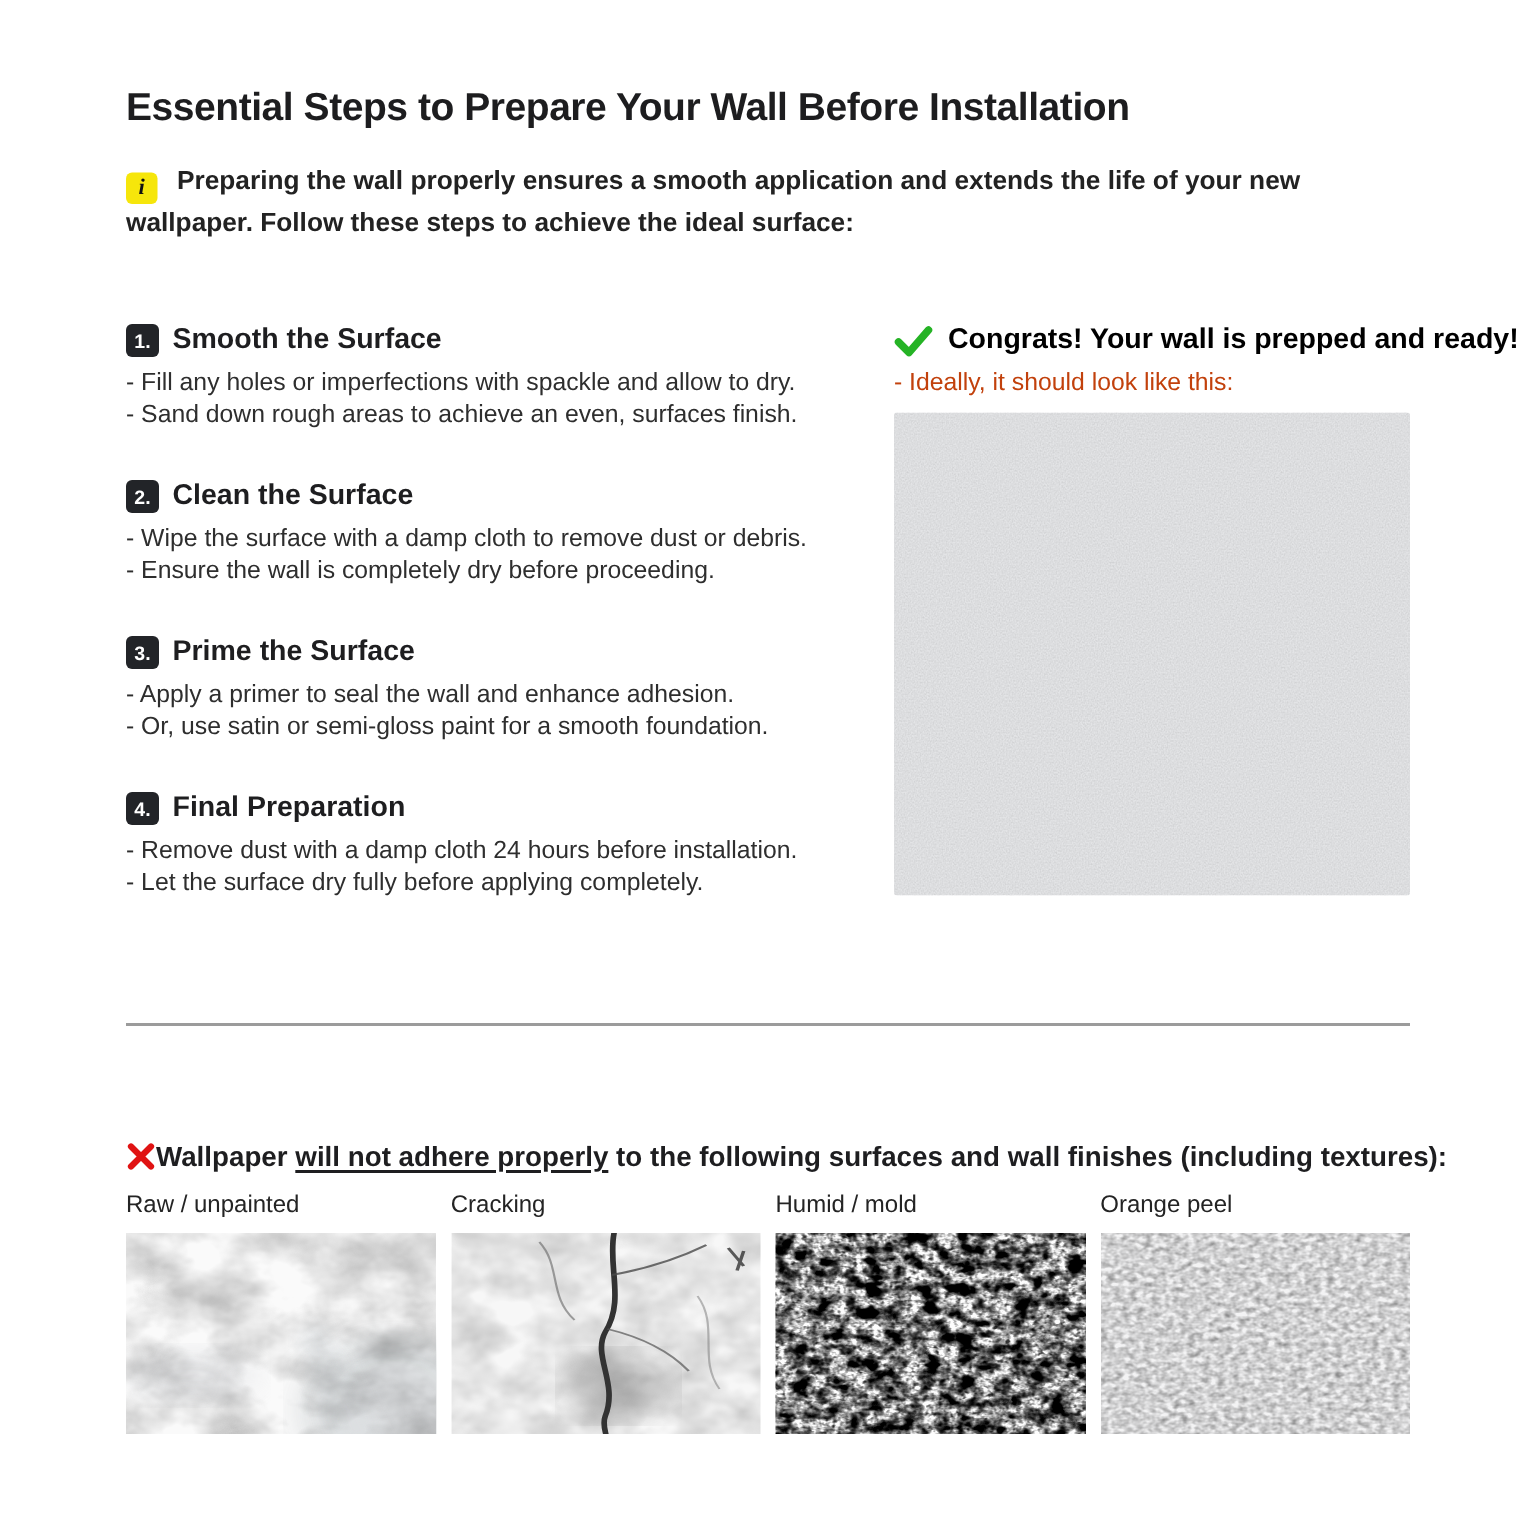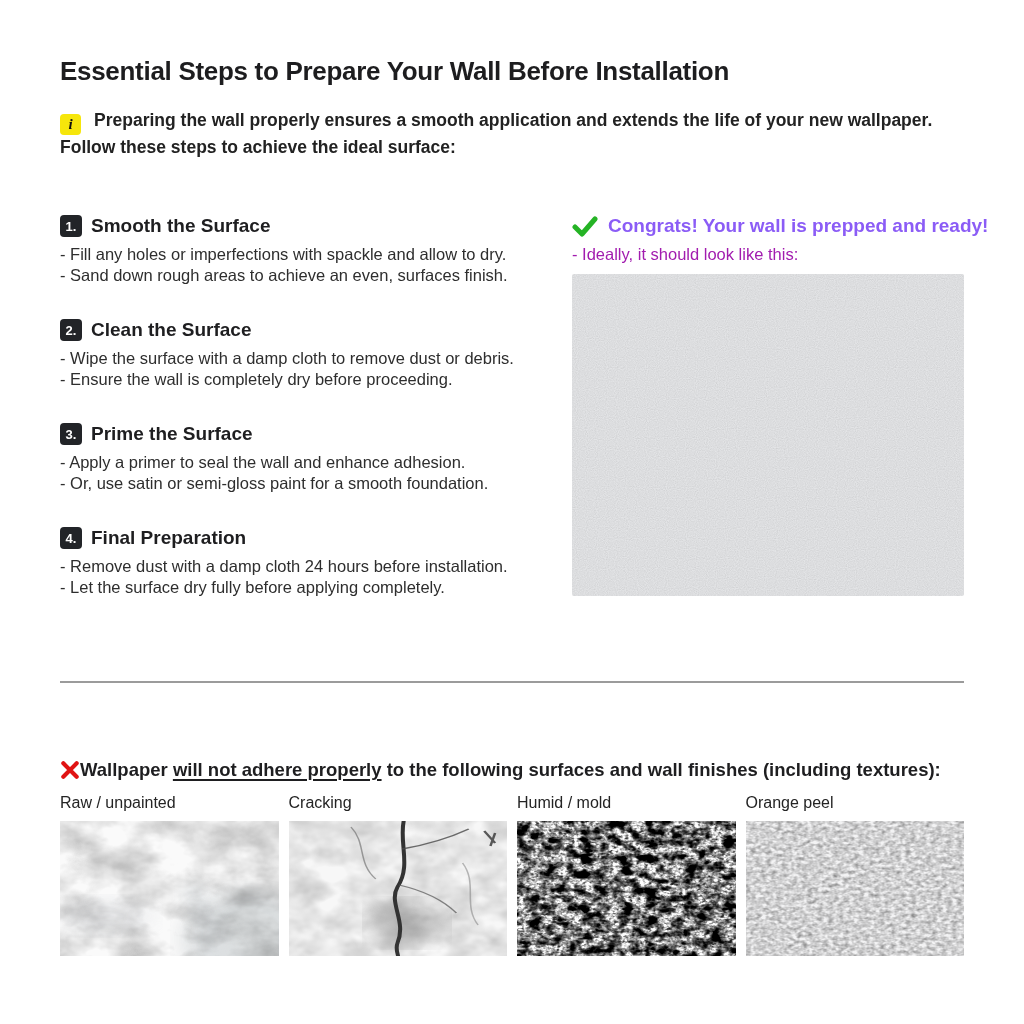--- a/index.html
+++ b/index.html
@@ -1,17 +1,17 @@
 <!DOCTYPE html>
 <html><head>
 <meta charset="utf-8">
 <style>
   * { margin:0; padding:0; box-sizing:border-box; }
   html,body { width:1024px; background:#ffffff; font-family:"Liberation Sans", sans-serif; color:#212121; }
-  .page { width:1024px; height:956px; padding:0 60px; overflow:hidden; }
+  .page { width:1024px; height:956px; padding:0 84px; overflow:hidden; }
 
   
   h1.title { margin-top:56px; font-size:26px; line-height:30px; font-weight:700; letter-spacing:-0.3px; color:#1d1d1f; }
 
   
   .intro { margin-top:22px; font-size:17.5px; font-weight:700; line-height:24px; color:#222; }
   .info-badge {
     display:inline-block; width:21px; height:21px; margin-right:13px;
     background:#f6e60b; border-radius:4px; text-align:center;
     font-family:"Liberation Serif", serif; font-style:italic; font-weight:700;
@@ -27,23 +27,23 @@
   .step:first-child { margin-top:0; }
   .step-heading { display:flex; align-items:center; gap:9px; font-size:19px; font-weight:700; color:#1e1e20; }
   .step-badge {
     display:inline-flex; align-items:center; justify-content:center;
     width:22px; height:22px; background:#222428; color:#fff;
     border-radius:4px; font-size:13px; font-weight:700; flex:0 0 22px;
   }
   .step-body p { margin-top:7px; font-size:16.5px; line-height:20.5px; color:#2e2e2e; white-space:nowrap; }
   .step-body p + p { margin-top:0; }
 
-  .success-heading { display:flex; align-items:center; gap:10px; font-size:19px; font-weight:700; color:#8b5cf6; white-space:nowrap; }
+  .success-heading { display:flex; align-items:center; gap:10px; font-size:19px; font-weight:700; color:#000000; white-space:nowrap; }
   .success-heading .icon { flex:0 0 auto; display:inline-flex; }
-  .success-line { margin-top:7px; font-size:16.5px; line-height:20.5px; color:#a21caf; }
+  .success-line { margin-top:7px; font-size:16.5px; line-height:20.5px; color:#c2410c; }
   .wall-preview { display:block; margin-top:9px; width:100%; height:322px; border-radius:2px; }
 
   
   .divider { margin-top:84px; border:none; border-top:2px solid #9b9b9b; width:100%; }
 
   
   .warning { margin-top:76px; }
   .warning-heading { display:flex; align-items:center; font-size:18.5px; font-weight:700; color:#1e1e20; white-space:nowrap; }
   .warning-heading .icon { flex:0 0 auto; display:inline-flex; }
   .warning-heading .u { text-decoration:underline; text-decoration-thickness:2px; text-underline-offset:3px; }

